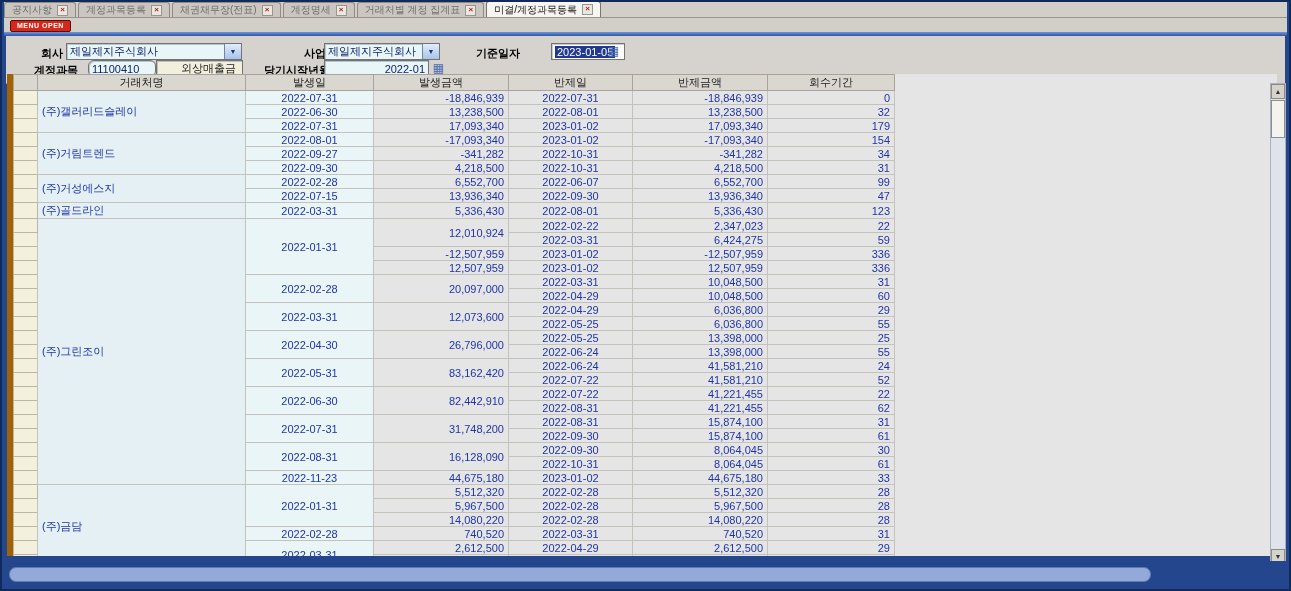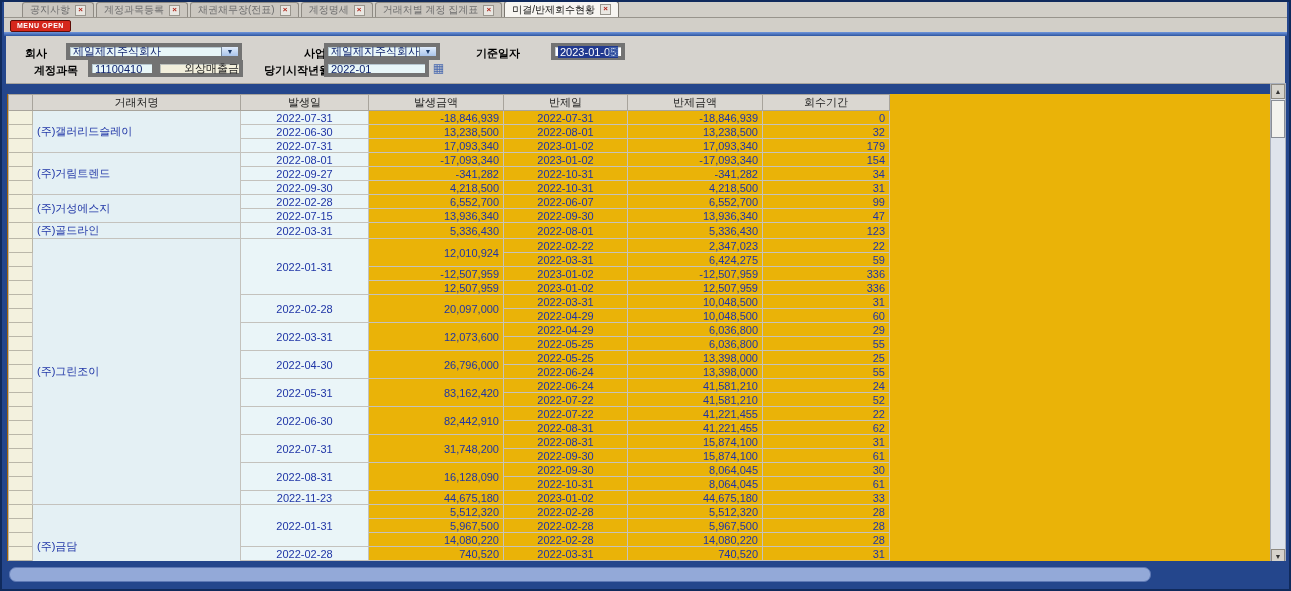--- a/index.html
+++ b/index.html
@@ -2,56 +2,56 @@
 <html><head>
 <meta charset="utf-8">
 <style>
   html,body{margin:0;padding:0;background:#888;}
   .window{position:relative;width:1291px;height:591px;box-sizing:border-box;
     background:#24468c;border:2px solid #102a5c;overflow:hidden;
     font-family:"Liberation Sans","DejaVu Sans",sans-serif;}
 
   
   .tab-strip{position:absolute;top:0;left:2px;right:2px;height:16px;background:#d2cfc8;
-    border-bottom:1px solid #98948c;display:flex;align-items:flex-end;padding-left:18px;box-sizing:border-box;}
+    border-bottom:1px solid #98948c;display:flex;align-items:flex-end;padding-left:0;box-sizing:border-box;}
   .tab{height:14px;display:flex;align-items:center;gap:5px;padding:0 7px;background:#cbc7c0;
     border:1px solid #8f8b84;border-bottom:none;border-radius:3px 3px 0 0;margin-right:2px;
     font-size:10px;color:#6d6d6d;white-space:nowrap;cursor:default;}
   .tab.active{background:#f7f5f1;color:#111;height:15px;border-color:#7a766f;}
   .tab-close{display:inline-block;width:9px;height:9px;line-height:8px;text-align:center;
     font-size:8px;font-weight:bold;color:#b02318;background:#e9e7e2;border:1px solid #9a968e;}
 
   
   .menu-bar{position:absolute;top:16px;left:2px;right:2px;height:14px;background:#d2cfc8;}
   .menu-open{position:absolute;left:6px;top:2px;background:#d5271c;color:#fff;font-size:7px;
     font-weight:bold;letter-spacing:.5px;padding:1px 6px 2px;border:1px solid #5e0d06;border-radius:2px;}
   .blue-divider{position:absolute;top:30px;left:2px;right:2px;height:4px;
     background:linear-gradient(to bottom,#7096dc,#2d55a0);}
 
   
   .filter-panel{position:absolute;top:34px;left:4px;right:4px;height:47px;background:#d6d3ce;
     border-bottom:1px solid #a9a59e;}
   .flabel{position:absolute;font-size:11px;font-weight:bold;color:#000;white-space:nowrap;}
-  .field{position:absolute;box-sizing:border-box;border:4px solid #737373;background:#e8f6f8;
+  .field{position:absolute;box-sizing:border-box;border:1px solid #737373;background:#e8f6f8;
     font-size:11px;color:#10246e;display:flex;align-items:center;height:17px;
     box-shadow:inset 1px 1px 0 rgba(90,110,130,.35);}
   .field .txt{flex:1;padding:0 3px;overflow:hidden;white-space:nowrap;}
   .combo-btn{width:16px;align-self:stretch;border-left:1px solid #76869a;
     background:linear-gradient(#e0ecfc,#a9c4ea);display:flex;align-items:center;justify-content:center;
     font-size:7px;color:#1a3a6a;}
   .field.white{background:#fff;}
   .field.cream{background:#f2efdc;color:#222;padding-left:21px;}
   .sel{background:#21398f;color:#fff;padding:0 2px;}
-  .center .txt{text-align:left;}
+  .center .txt{text-align:right;}
   .cal-icon{position:absolute;width:13px;height:14px;font-size:12px;line-height:14px;color:#4a6ab0;
     text-align:center;}
 
   
-  .grid{position:absolute;left:5px;top:92px;width:1264px;height:482px;background:#eab308;overflow:hidden;
-    border-left:1px solid #a16207;}
+  .grid{position:absolute;left:5px;top:72px;width:1264px;height:482px;background:#e5e5e5;overflow:hidden;
+    border-left:6px solid #a16207;}
   table{border-collapse:collapse;table-layout:fixed;width:881px;font-size:11px;}
   th{height:14px;background:#dad7d1;border:1px solid #a8a49c;font-weight:normal;color:#1c1c1c;
     font-size:11px;padding:0;white-space:nowrap;overflow:hidden;}
   td{height:13px;border:1px solid #c4c2bd;padding:0 4px;color:#1f35a6;overflow:hidden;
     white-space:nowrap;vertical-align:middle;}
   td.c-gutter{background:#f3f1de;border-color:#bab7a9;padding:0;}
   td.c-customer{background:#e4f0f4;text-align:left;}
   td.c-issuedate{background:#eaf5f8;text-align:center;}
   td.c-issueamt{text-align:right;}
   td.c-settledate{text-align:center;}
@@ -91,51 +91,51 @@
       </div>
       <div class="tab">
         <span>계정명세</span>
         <span class="tab-close">×</span>
       </div>
       <div class="tab">
         <span>거래처별 계정 집계표</span>
         <span class="tab-close">×</span>
       </div>
       <div class="tab active">
-        <span>미결/반제회수현황</span>
+        <span>미결/계정과목등록</span>
         <span class="tab-close">×</span>
       </div>
     </div>
 
   <div class="menu-bar">
     <span class="menu-open">MENU OPEN</span>
   </div>
 
   <div class="blue-divider"></div>
 
   <div class="filter-panel">
 
-    <span class="flabel" style="left:19px;top:10px;">회사</span>
+    <span class="flabel" style="left:35px;top:10px;">회사</span>
     <div class="field" style="left:60px;top:7px;width:176px;">
       <span class="txt">제일제지주식회사</span>
       <span class="combo-btn">▼</span>
     </div>
     <span class="flabel" style="left:298px;top:10px;">사업장</span>
     <div class="field" style="left:318px;top:7px;width:116px;">
       <span class="txt">제일제지주식회사</span>
       <span class="combo-btn">▼</span>
     </div>
     <span class="flabel" style="left:470px;top:10px;">기준일자</span>
     <div class="field white" style="left:545px;top:7px;width:74px;">
       <span class="txt"><span class="sel">2023-01-05</span></span>
     </div>
     <span class="cal-icon" style="left:601px;top:8px;">▦</span>
 
     <span class="flabel" style="left:28px;top:27px;">계정과목</span>
-    <div class="field" style="left:82px;top:24px;width:68px;">
+    <div class="field" style="left:82px;top:24px;width:68px;border-radius:6px;">
       <span class="txt">11100410</span>
     </div>
     <div class="field cream" style="left:150px;top:24px;width:87px;">
       <span class="txt">외상매출금</span>
     </div>
     <span class="flabel" style="left:258px;top:27px;">당기시작년월</span>
     <div class="field center" style="left:318px;top:24px;width:105px;">
       <span class="txt">2022-01</span>
     </div>
     <span class="cal-icon" style="left:426px;top:25px;">▦</span>

